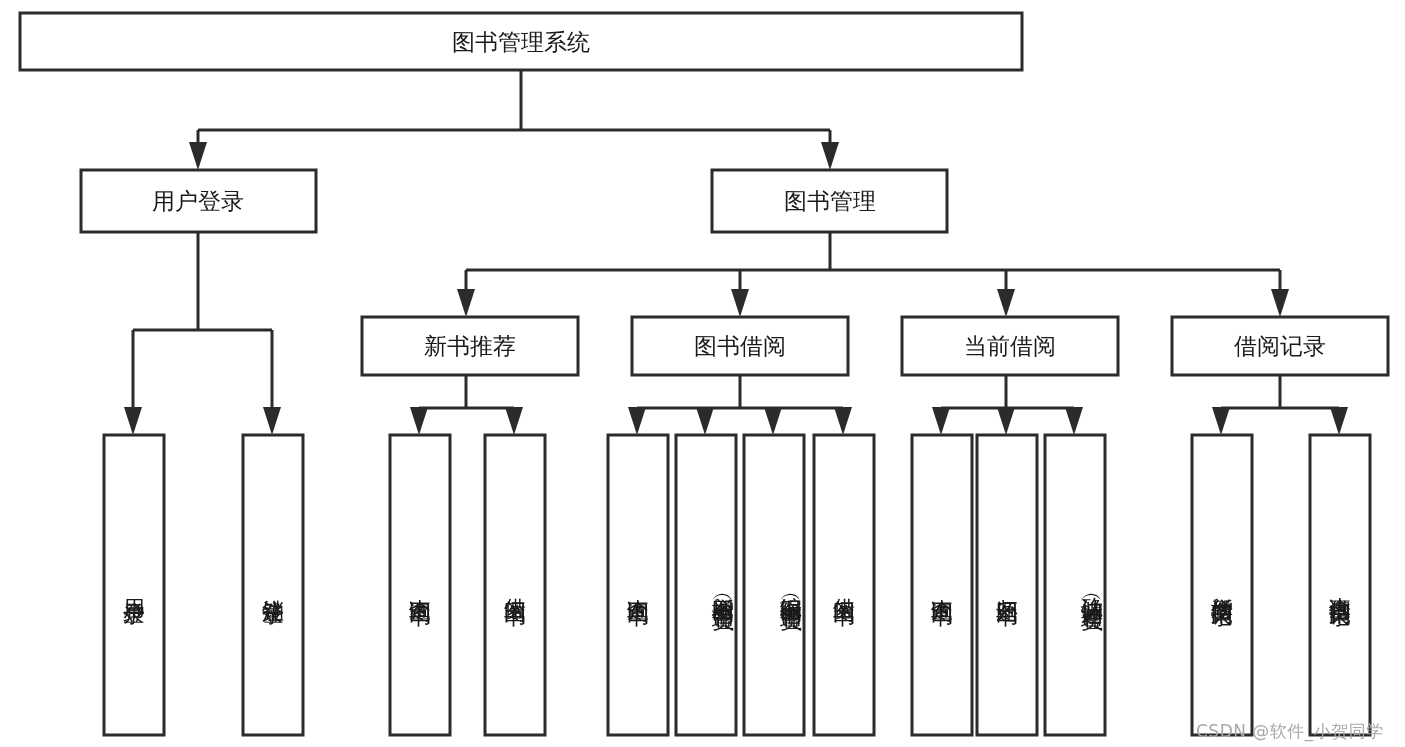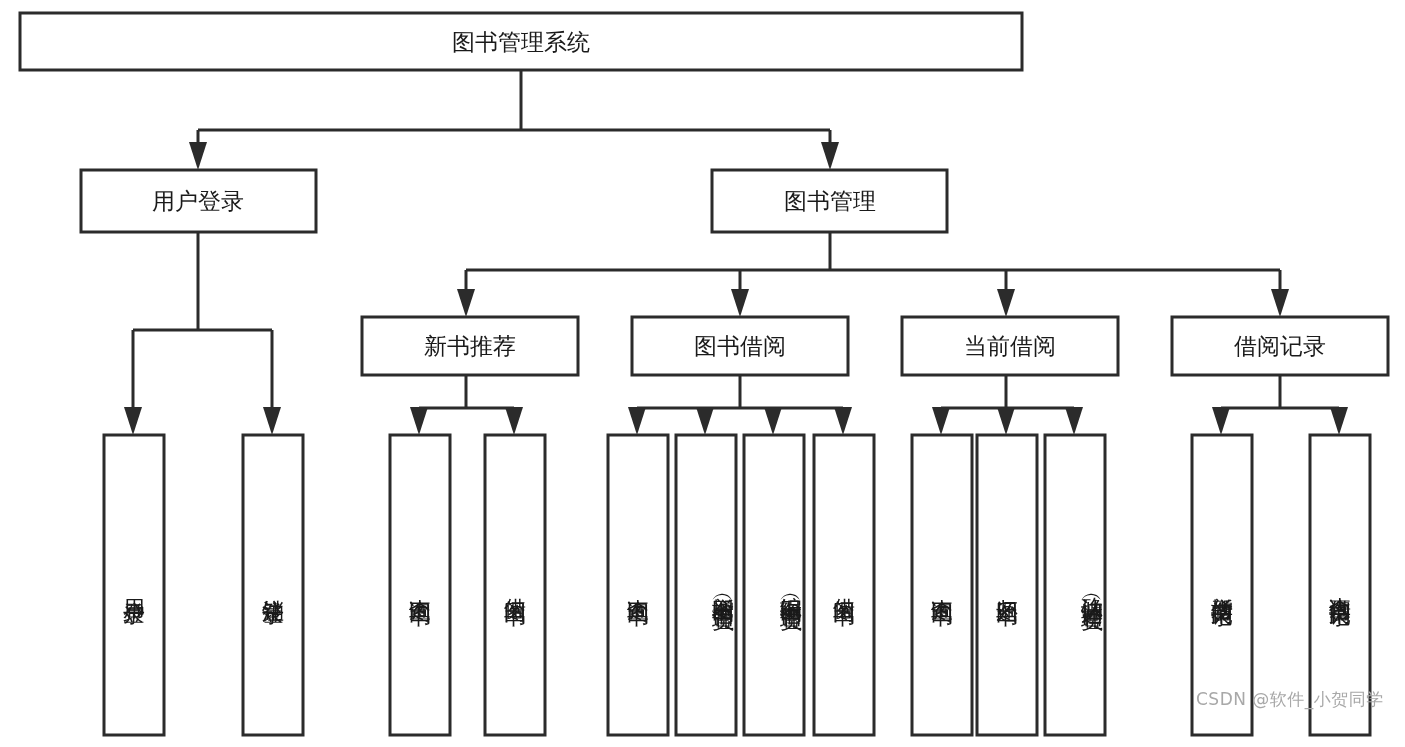--- a/index.html
+++ b/index.html
@@ -207,15 +207,15 @@
   <div class="leaf-label-wrap" style="left:744px; top:440px; width:60px; height:295px; align-items:flex-start;">编辑图书（管理员）</div>
   <div class="leaf-label-wrap" style="left:814px; top:435px; width:60px; height:300px;">借阅图书</div>
 
   <div class="leaf-label-wrap" style="left:912px; top:435px; width:60px; height:300px;">查询图书</div>
   <div class="leaf-label-wrap" style="left:977px; top:435px; width:60px; height:300px;">归还图书</div>
   <div class="leaf-label-wrap" style="left:1045px; top:440px; width:60px; height:295px; align-items:flex-start;">确认归还（管理员）</div>
 
   <div class="leaf-label-wrap" style="left:1192px; top:435px; width:60px; height:300px;">新增借阅记录</div>
   <div class="leaf-label-wrap" style="left:1310px; top:435px; width:60px; height:300px;">查询借阅记录</div>
 
-  <div class="watermark" style="left:1196px; top:688px;">CSDN @软件_小贺同学</div>
+  <div class="watermark" style="left:1196px; top:720px;">CSDN @软件_小贺同学</div>
 
 </div>
 
 </body></html>

